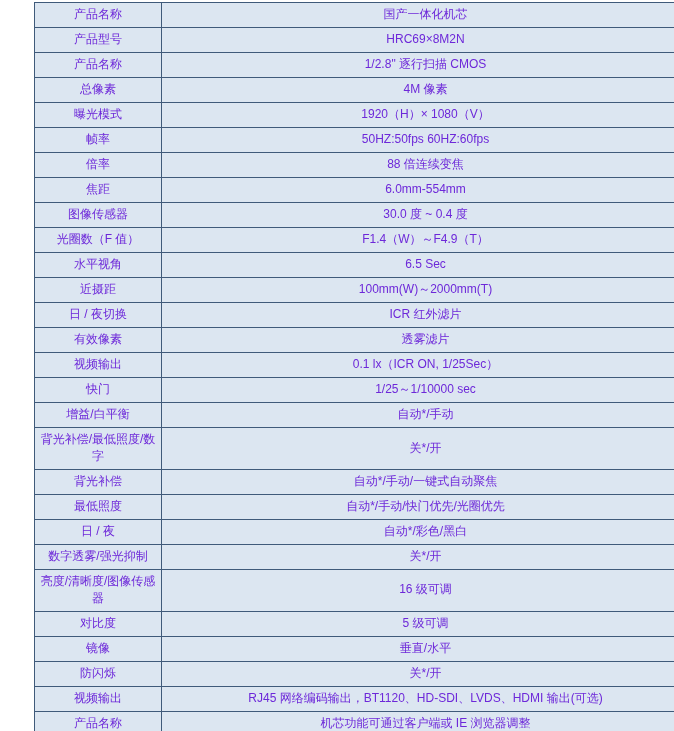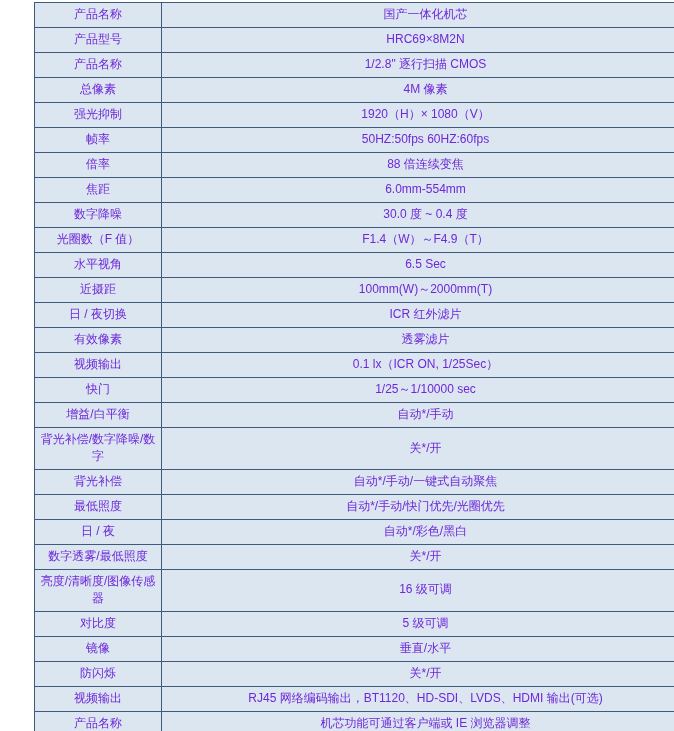--- a/index.html
+++ b/index.html
@@ -62,37 +62,37 @@
       </tr>
       <tr>
         <td class="label">产品名称</td>
         <td class="value">1/2.8" 逐行扫描 CMOS</td>
       </tr>
       <tr>
         <td class="label">总像素</td>
         <td class="value">4M 像素</td>
       </tr>
       <tr>
-        <td class="label">强光抑制</td>
+        <td class="label">曝光模式</td>
         <td class="value">1920（H）× 1080（V）</td>
       </tr>
       <tr>
         <td class="label">帧率</td>
         <td class="value">50HZ:50fps      60HZ:60fps</td>
       </tr>
       <tr>
         <td class="label">倍率</td>
         <td class="value">88 倍连续变焦</td>
       </tr>
       <tr>
         <td class="label">焦距</td>
         <td class="value">6.0mm-554mm</td>
       </tr>
       <tr>
-        <td class="label">数字降噪</td>
+        <td class="label">图像传感器</td>
         <td class="value">30.0 度 ~ 0.4 度</td>
       </tr>
       <tr>
         <td class="label">光圈数（F 值）</td>
         <td class="value">F1.4（W）～F4.9（T）</td>
       </tr>
       <tr>
         <td class="label">水平视角</td>
         <td class="value">6.5 Sec</td>
       </tr>
@@ -114,37 +114,37 @@
       </tr>
       <tr>
         <td class="label">快门</td>
         <td class="value">1/25～1/10000 sec</td>
       </tr>
       <tr>
         <td class="label">增益/白平衡</td>
         <td class="value">自动*/手动</td>
       </tr>
       <tr>
-        <td class="label">背光补偿/数字降噪/数字</td>
+        <td class="label">背光补偿/最低照度/数字</td>
         <td class="value">关*/开</td>
       </tr>
       <tr>
         <td class="label">背光补偿</td>
         <td class="value">自动*/手动/一键式自动聚焦</td>
       </tr>
       <tr>
         <td class="label">最低照度</td>
         <td class="value">自动*/手动/快门优先/光圈优先</td>
       </tr>
       <tr>
         <td class="label">日 / 夜</td>
         <td class="value">自动*/彩色/黑白</td>
       </tr>
       <tr>
-        <td class="label">数字透雾/最低照度</td>
+        <td class="label">数字透雾/强光抑制</td>
         <td class="value">关*/开</td>
       </tr>
       <tr>
         <td class="label">亮度/清晰度/图像传感器</td>
         <td class="value">16 级可调</td>
       </tr>
       <tr>
         <td class="label">对比度</td>
         <td class="value">5 级可调</td>
       </tr>

